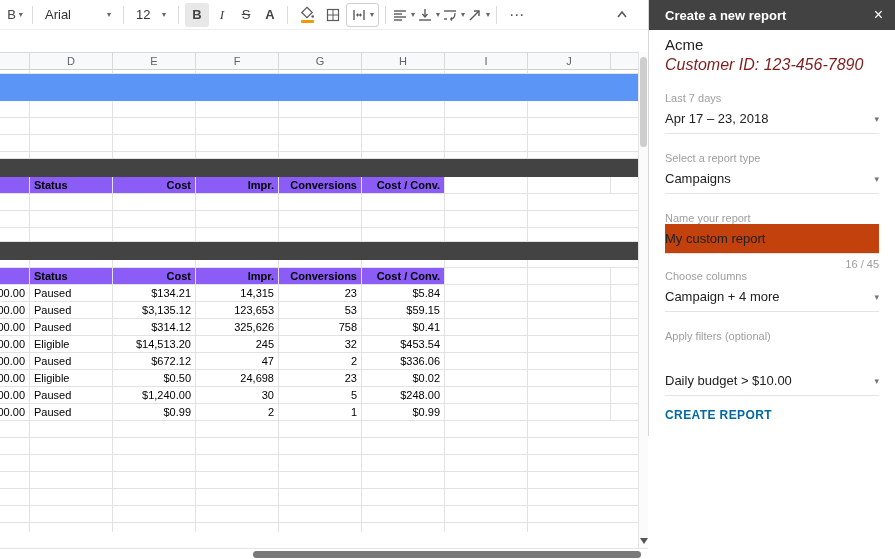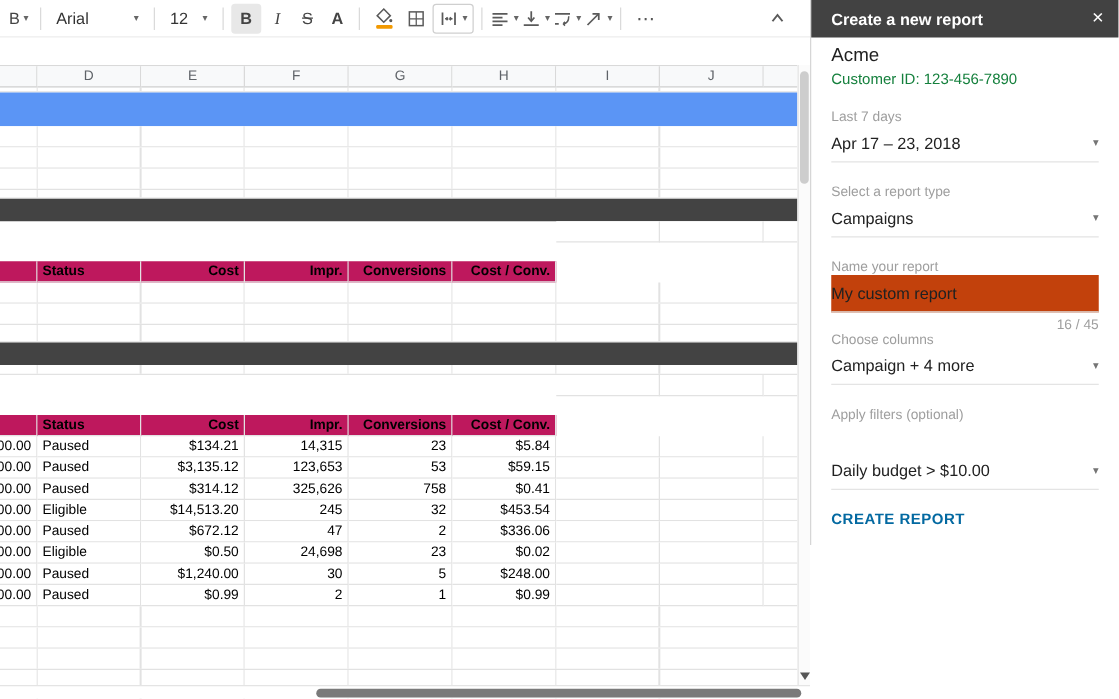--- a/index.html
+++ b/index.html
@@ -41,41 +41,41 @@
   .band-dark { height:18px; background:#434343; }
 
   .cell { height:17px; border-right:1px solid #e2e2e2; border-bottom:1px solid #e2e2e2;
           font-size:11px; color:#000; display:flex; align-items:center; padding:0 4px;
           overflow:hidden; white-space:nowrap; background:#fff; }
   .w30 { width:30px; flex:none; } .w83 { width:83px; flex:none; } .wend { width:27px; flex:none; border-right:none; }
   .num { justify-content:flex-end; }
   .hdr .cell { background:#f8f9fa; border-right-color:#d9d9d9; border-bottom-color:#cfcfcf;
                color:#5f6368; justify-content:center; padding:0; }
   .hdr { border-top:1px solid #d9d9d9; }
-  .th .cell.lbl { background:#be185d; font-weight:bold;margin-top:32px; }
+  .th .cell.lbl { background:#8b5cf6; font-weight:bold; }
 
   
   .vscroll { position:absolute; top:52px; right:0; width:10px; height:496px; background:#fbfbfb;
              border-left:1px solid #e4e4e4; }
   .vthumb { position:absolute; top:5px; left:1px; width:7px; height:90px; background:#cdcdcd; border-radius:4px; }
   .vdown { position:absolute; bottom:4px; left:1px; width:0; height:0;
            border-left:4px solid transparent; border-right:4px solid transparent; border-top:6px solid #555; }
   .hscroll { position:absolute; left:0; bottom:0; width:648px; height:11px; background:#fff; border-top:1px solid #e4e4e4; }
   .hthumb { position:absolute; left:253px; top:2px; width:388px; height:7px; background:#7a7a7a; border-radius:4px; }
 
   
   .panel { position:absolute; right:0; top:0; width:247px; height:436px; background:#fff;
            border-left:1px solid #d6d6d6; display:flex; flex-direction:column; }
   .panel-header { height:30px; flex:none; background:#424242; color:#fff; display:flex;
                   align-items:center; justify-content:space-between; padding:0 12px 0 16px; }
   .panel-title { font-size:13px; font-weight:bold; }
   .close { font-size:16px; line-height:1; cursor:default; }
   .panel-body { flex:1; display:flex; flex-direction:column; padding-top:6px; overflow:hidden; }
   .acct { margin:0 16px; font-size:15px; color:#212121; }
-  .custid { margin:3px 16px 0; font-size:12px; color:#15803d; }
+  .custid { margin:3px 16px 0; font-size:16px; color:#7f1d1d;font-style:italic; }
   .flabel { margin:18px 16px 0; font-size:11px; color:#9e9e9e; }
   .select { margin:0 16px; height:30px; flex:none; display:flex; align-items:center;
             justify-content:space-between; border-bottom:1px solid #e4e4e4; font-size:13px; color:#212121; }
   .scaret { font-size:9px; color:#757575; }
   .textinput { margin:0 16px; height:30px; flex:none; border:none; border-bottom:1px solid #e0e0e0;
                font-size:13px; color:#212121; font-family:inherit; outline:none; background:#c2410c; }
   .counter { margin:4px 16px 0; text-align:right; font-size:11px; color:#9e9e9e; }
   .flabel.tight { margin-top:0; }
   .select.mt { margin-top:24px; }
   .create { margin:0 16px 14px; font-size:12px; font-weight:bold; color:#0369a1; letter-spacing:0.4px; cursor:default; }

